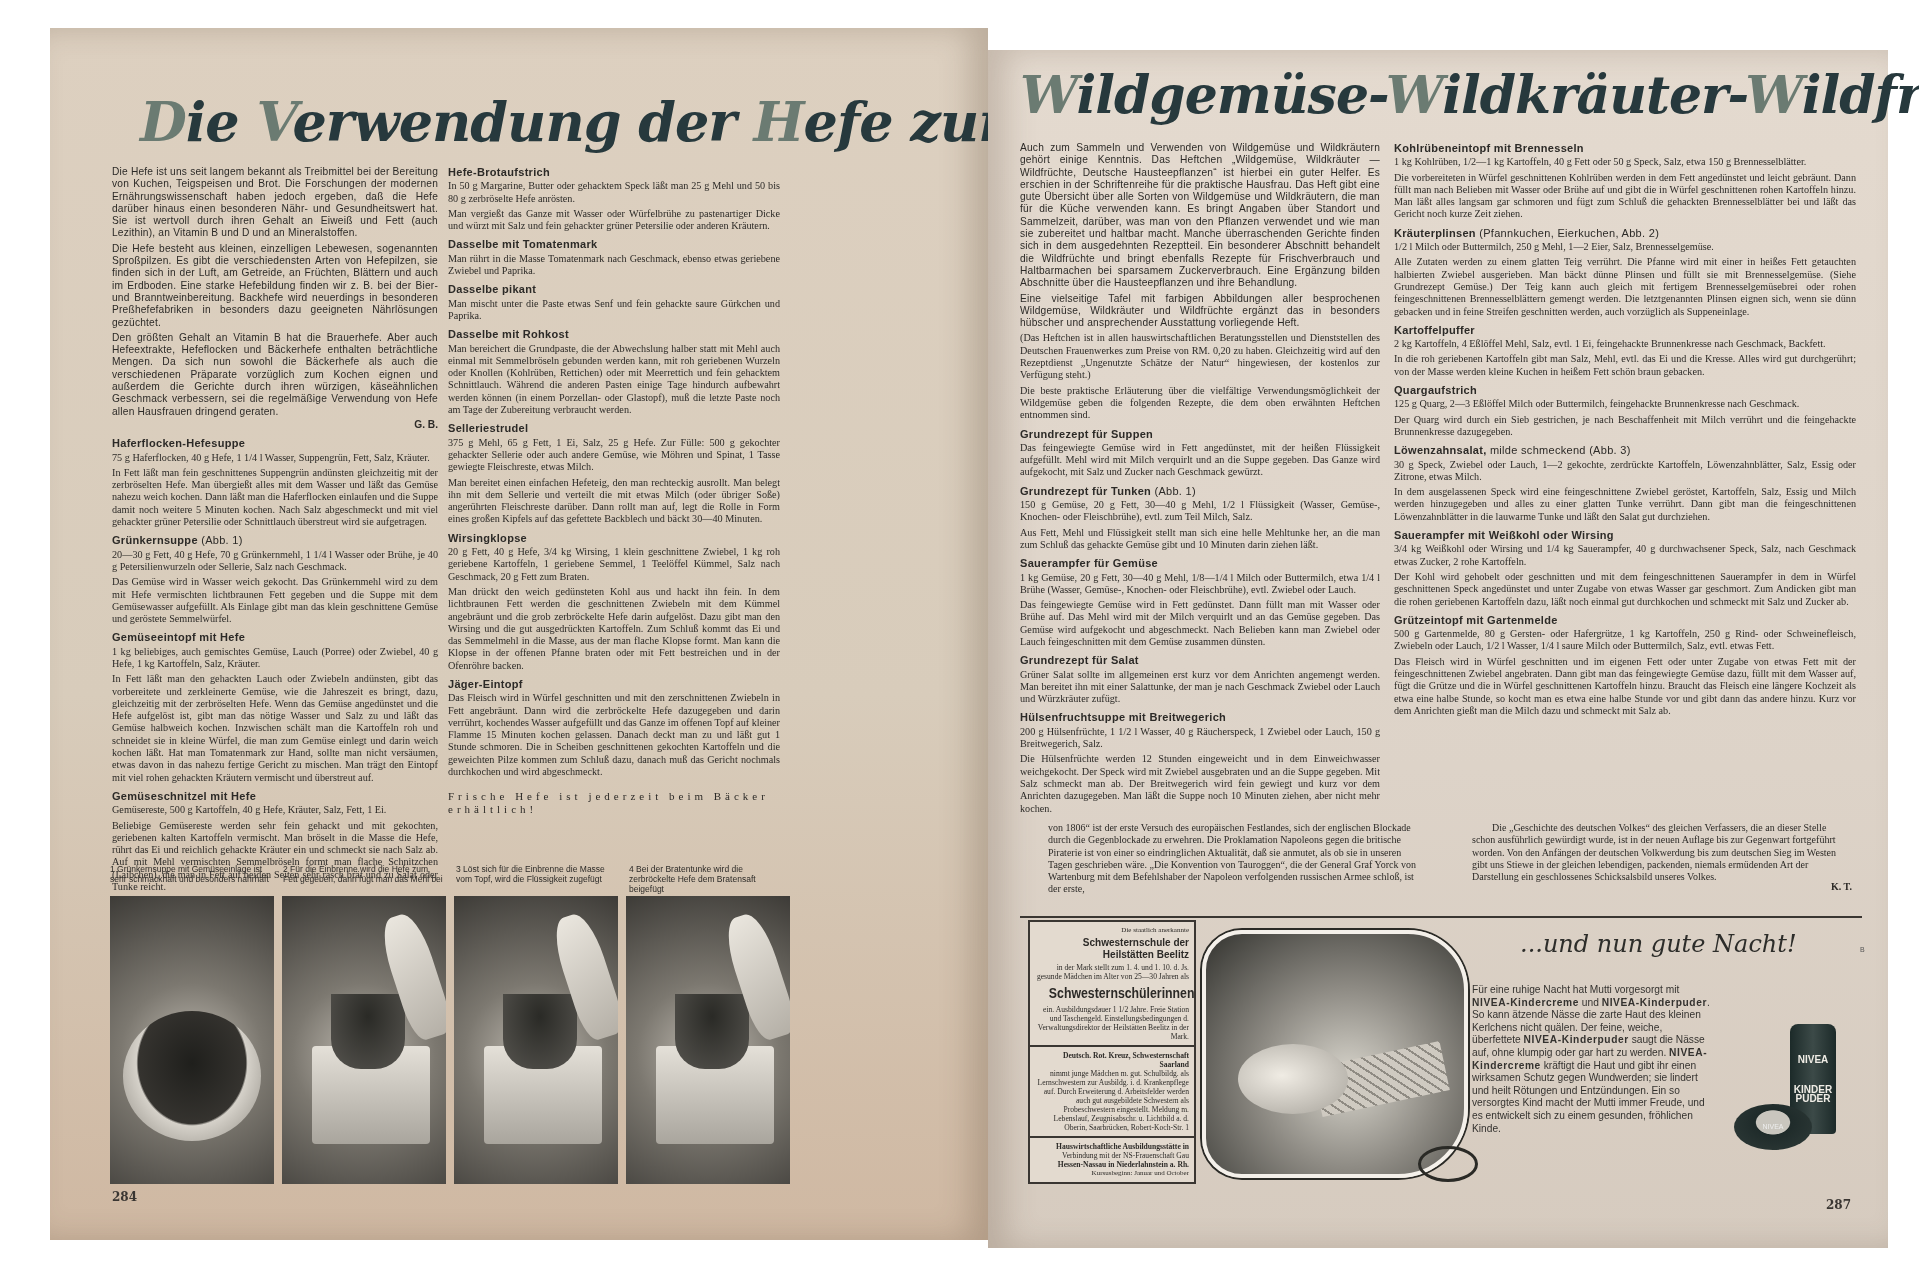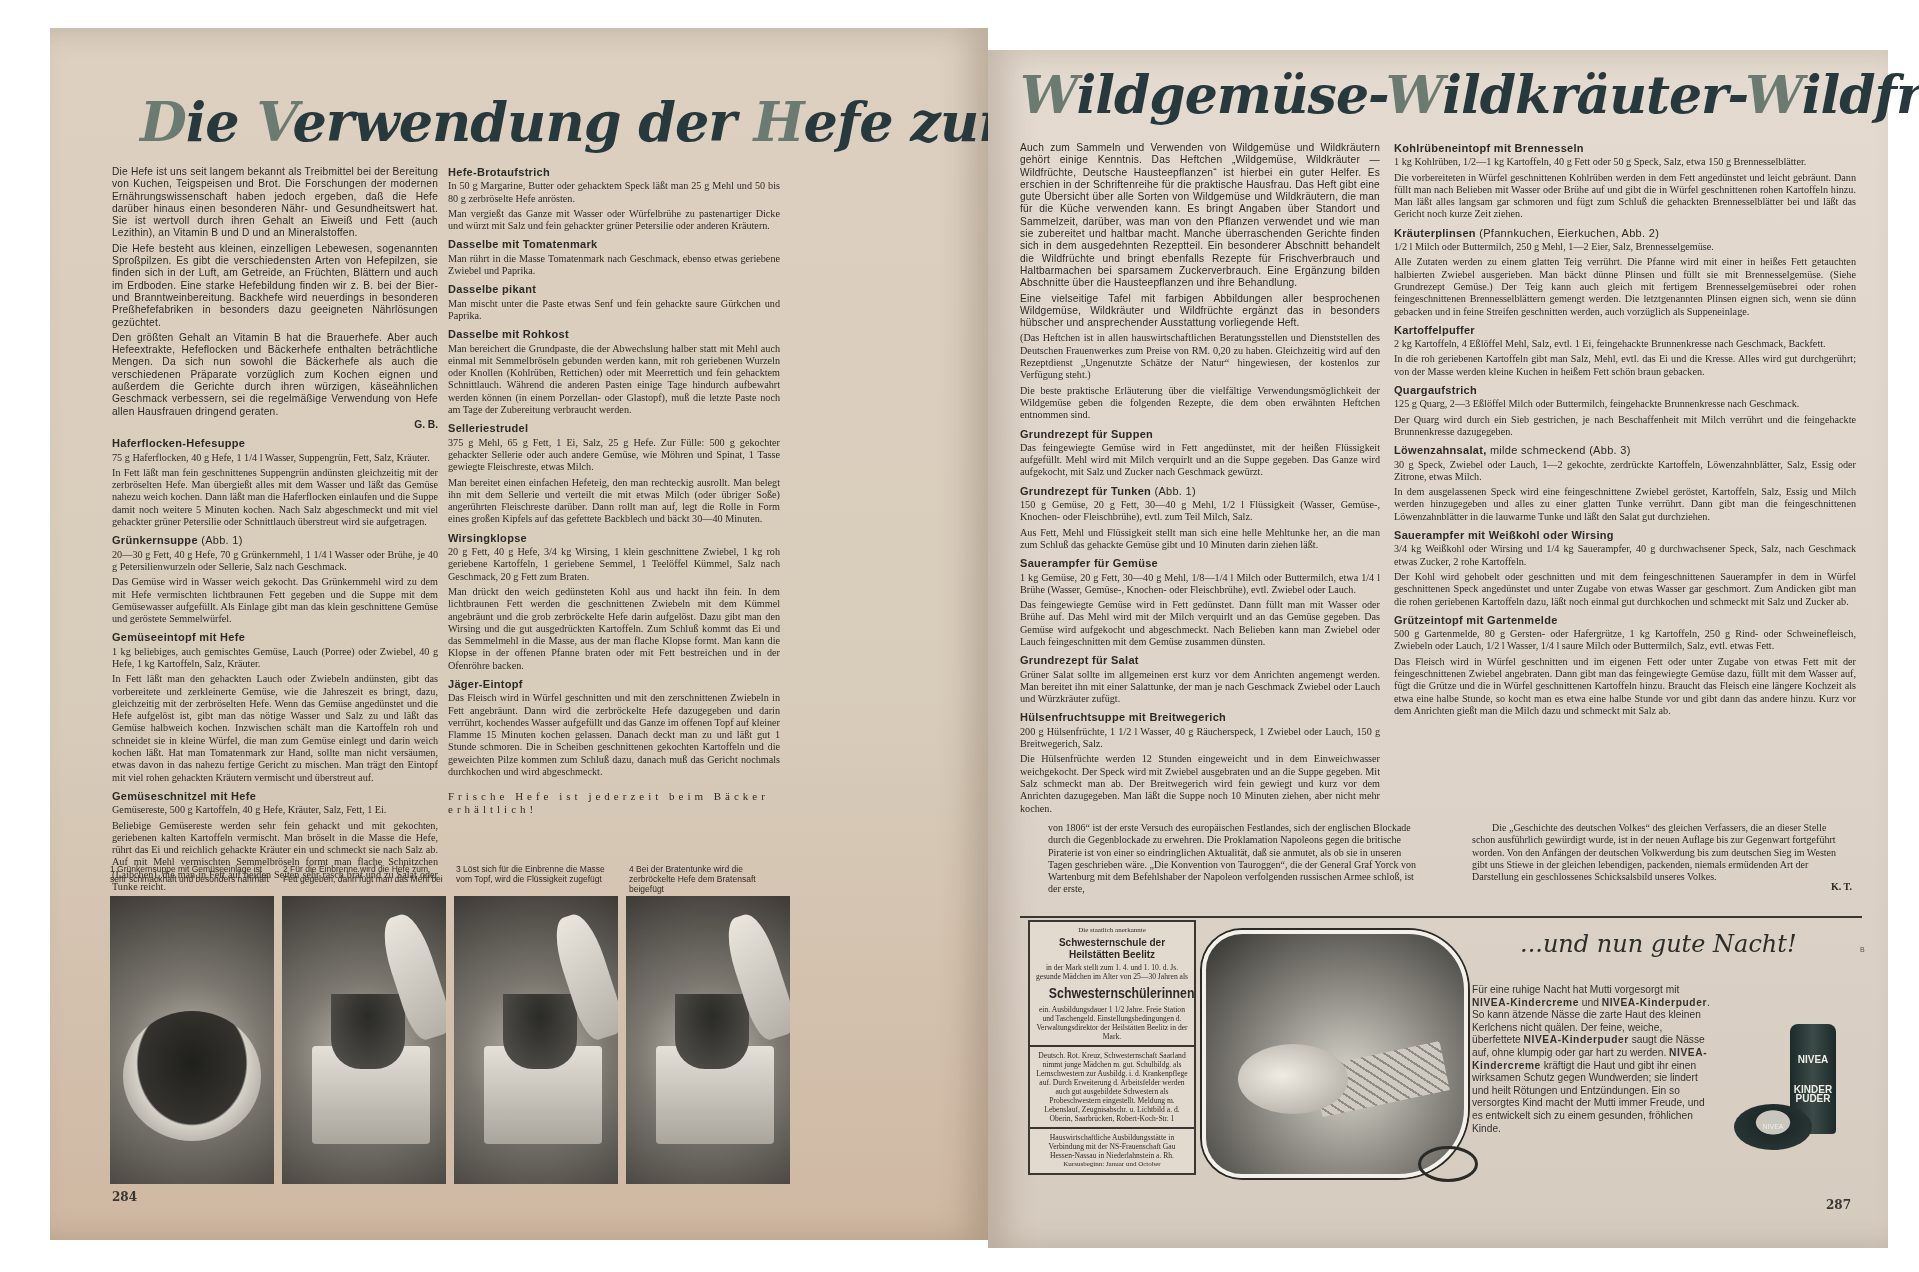--- a/index.html
+++ b/index.html
@@ -33,26 +33,26 @@
   #pn-left{left:62px;top:1162px;}
   #pn-right{left:838px;top:1148px;}
   #right-col1{left:32px;top:92px;width:360px;}
   #right-col2{left:406px;top:92px;width:462px;}
   .paper-fold{position:absolute;left:32px;top:772px;width:836px;height:78px;}
   .fold-text{position:absolute;font-size:10px;line-height:12.3px;font-family:"Liberation Serif",serif;}
   #fold-a{left:28px;top:0;width:370px;}
   #fold-b{left:452px;top:0;width:380px;text-indent:20px;}
   .rule{position:absolute;left:32px;top:866px;width:842px;height:2px;background:#3a3632;}
   .ad-box{position:absolute;left:40px;top:870px;width:164px;border:2px solid #3a3632;background:#e3dacf;}
-  .ad-sec{border-bottom:2px solid #3a3632;padding:4px 5px;text-align:center;font-size:7.6px;line-height:9px;font-family:"Liberation Serif",serif;}
+  .ad-sec{border-bottom:2px solid #3a3632;padding:4px 5px;text-align:right;font-size:7.6px;line-height:9px;font-family:"Liberation Serif",serif;}
   .ad-sec:last-child{border-bottom:none;}
   .ad-small{font-size:7px;}
   .ad-title{font-family:"Liberation Sans",sans-serif;font-weight:bold;font-size:10px;line-height:12px;margin:2px 0;}
   .ad-big{font-family:"Liberation Sans",sans-serif;font-weight:bold;font-size:15px;line-height:18px;margin:3px 0;transform:scaleX(.82);}
-  .ad-bold{font-weight:normal;}
+  .ad-bold{font-weight:bold;}
   .nivea{position:absolute;left:212px;top:874px;width:666px;height:290px;}
   .nivea-photo{position:absolute;left:2px;top:6px;width:258px;height:240px;background:radial-gradient(circle at 55% 60%,#d8d5cc 0%,#8d8a83 45%,#33332f 100%);border-radius:40px 60px 70px 40px;border:4px solid #f4f0ea;box-shadow:0 0 0 2px #2a2a26;}
   .nivea-photo .baby{position:absolute;left:32px;top:110px;width:110px;height:70px;background:radial-gradient(ellipse at 40% 45%,#f0ece4,#a7a39b);border-radius:50%;}
   .nivea-photo .blanket{position:absolute;left:110px;top:120px;width:130px;height:50px;background:repeating-linear-gradient(45deg,#cfcac1 0 6px,#8f8b83 6px 8px);transform:rotate(-12deg);}
   .nivea-photo .bow{position:absolute;right:-14px;bottom:-8px;width:54px;height:30px;border:3px solid #2a2a26;border-radius:50%;}
   .nivea-headline{position:absolute;left:320px;top:6px;font-family:"DejaVu Serif",serif;font-style:italic;font-size:24px;color:#2d2d2a;white-space:nowrap;}
   .nivea-text{position:absolute;left:272px;top:60px;width:240px;font-size:10.2px;line-height:12.6px;color:#34322f;}
   .nivea-text b{letter-spacing:.6px;}
   .tin{position:absolute;left:590px;top:100px;width:46px;height:110px;background:linear-gradient(90deg,#1c2a29,#3c4a48,#1c2a29);border-radius:8px 8px 4px 4px;color:#f0ede6;font-weight:bold;font-size:10px;text-align:center;}
   .tin .lbl1{margin-top:30px;}

